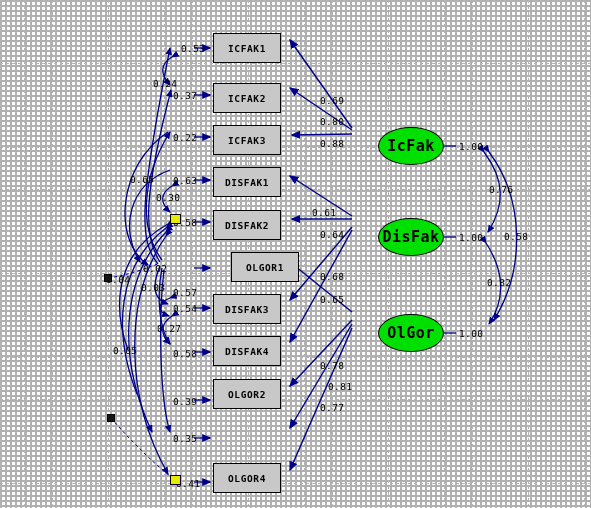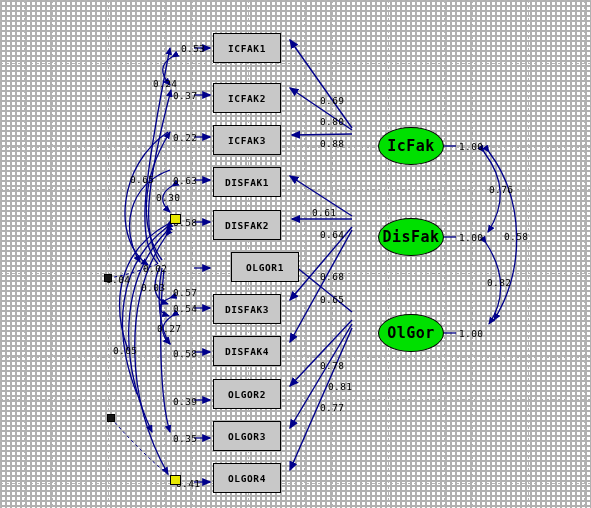--- a/index.html
+++ b/index.html
@@ -203,21 +203,20 @@
 
   <div class="obs-box" style="left:213px;top:33px;">ICFAK1</div>
   <div class="obs-box" style="left:213px;top:83px;">ICFAK2</div>
   <div class="obs-box" style="left:213px;top:125px;">ICFAK3</div>
   <div class="obs-box" style="left:213px;top:167px;">DISFAK1</div>
   <div class="obs-box" style="left:213px;top:210px;">DISFAK2</div>
   <div class="obs-box" style="left:213px;top:252px;margin-left:18px;">OLGOR1</div>
   <div class="obs-box" style="left:213px;top:294px;">DISFAK3</div>
   <div class="obs-box" style="left:213px;top:336px;">DISFAK4</div>
   <div class="obs-box" style="left:213px;top:379px;">OLGOR2</div>
-  <div class="obs-box" style="left:213px;top:421px;">OLGOR3</div>
   <div class="obs-box" style="left:213px;top:463px;">OLGOR4</div>
 
   <div class="lat-ell" style="left:378px;top:127px;">IcFak</div>
   <div class="lat-ell" style="left:378px;top:314px;">OlGor</div>
   <div class="lat-ell" style="left:378px;top:218px;">DisFak</div>
 
   <div class="num" style="left:173px;top:43px;margin-left:8px;">0.53</div>
   <div class="num" style="left:173px;top:90px;">0.37</div>
   <div class="num" style="left:173px;top:132px;">0.22</div>
   <div class="num" style="left:173px;top:175px;">0.63</div>

